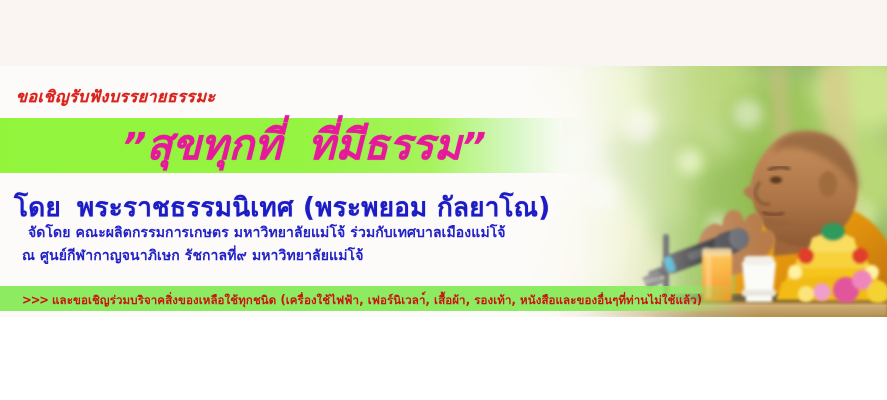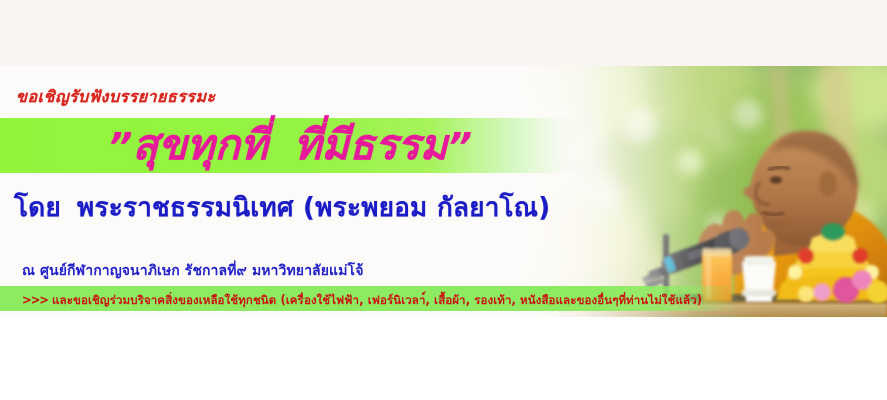--- a/index.html
+++ b/index.html
@@ -104,20 +104,21 @@
     top: 116px;
     width: 580px;
     text-align: center;
     color: #e6189b;
     font-size: 42px;
     font-weight: 700;
     font-style: italic;
     line-height: 58px;
     white-space: nowrap;
     text-shadow: 0 0 1px rgba(230,24,155,.6);
+    padding-left: 14px;
   }
   .headline .q { font-size: 38px; }
   .headline .gap { display: inline-block; width: 26px; }
 
   .byline {
     position: absolute;
     left: 14px;
     top: 186px;
     color: #1c1cc6;
     font-size: 26px;
@@ -131,21 +132,21 @@
   .detail {
     position: absolute;
     color: #2222c8;
     font-size: 14px;
     font-weight: 700;
     white-space: nowrap;
     letter-spacing: .1px;
   }
   .detail.l1 { left: 28px; top: 221px; }
   .detail.l2 { left: 28px; top: 240px; }
-  .detail.l3 { left: 22px; top: 259px; text-align: right; }
+  .detail.l3 { left: 22px; top: 244px; text-align: right; }
 
   
   .donate-band {
     position: absolute;
     left: 0;
     top: 286px;
     width: 740px;
     height: 25px;
     background: linear-gradient(to right,
        #8ceb60 0px,
@@ -363,20 +364,21 @@
   <div class="invite-line">ขอเชิญรับฟังบรรยายธรรมะ</div>
 
   <div class="headline">
     <span class="q">”</span><span>สุขทุกที่</span><span class="gap"></span><span>ที่มีธรรม</span><span class="q">”</span>
   </div>
 
   <div class="byline">
     <span>โดย</span><span class="sp"></span><span>พระราชธรรมนิเทศ (พระพยอม  กัลยาโณ)</span>
   </div>
 
+  <div class="detail l1">จัดโดย คณะผลิตกรรมการเกษตร มหาวิทยาลัยแม่โจ้  ร่วมกับเทศบาลเมืองแม่โจ้</div>
   <div class="detail l3">ณ ศูนย์กีฬากาญจนาภิเษก รัชกาลที่๙ มหาวิทยาลัยแม่โจ้</div>
 
   <div class="donate-band"></div>
   <div class="donate-text">
     <span class="arrows">&gt;&gt;&gt;</span>
     <span>และขอเชิญร่วมบริจาคสิ่งของเหลือใช้ทุกชนิด (เครื่องใช้ไฟฟ้า, เฟอร์นิเวลา์, เสื้อผ้า, รองเท้า, หนังสือและของอื่นๆที่ท่านไม่ใช้แล้ว)</span>
   </div>
 
   <div class="bottom-white"></div>
 </div>

